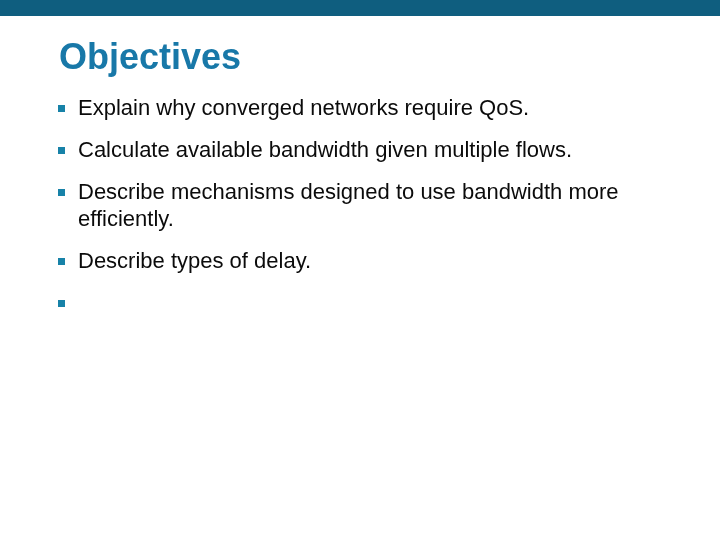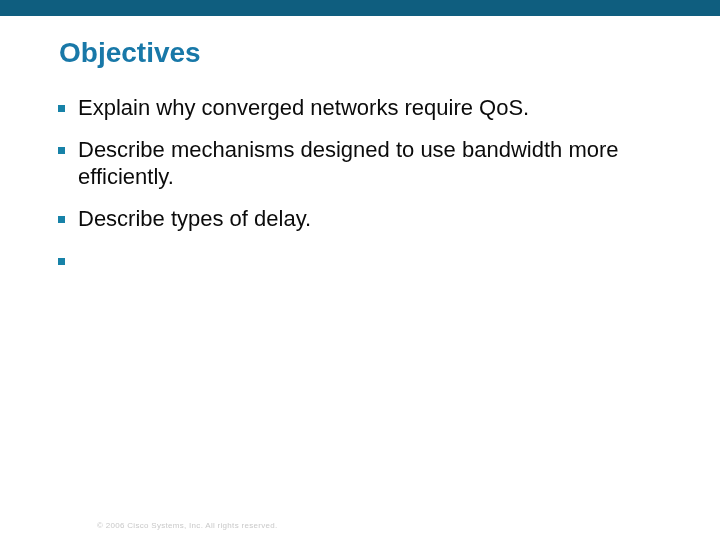--- a/index.html
+++ b/index.html
@@ -21,21 +21,21 @@
     left: 0;
     width: 720px;
     height: 16px;
     background: var(--top-bar, #0f5e7f);
   }
   .title {
     position: absolute;
     top: 39px;
     left: 59px;
     margin: 0;
-    font-size: 28px;
+    font-size: 36px;
     font-weight: bold;
     line-height: 1;
     color: var(--title, #1878a8);
     letter-spacing: 0px;
   }
   .bullets {
     position: absolute;
     top: 94px;
     left: 57px;
     width: 633px;
@@ -84,26 +84,29 @@
   <ul class="bullets">
     <li class="bullet">
       <span class="sq"></span>
       <span class="bullet-text">Explain why converged networks require QoS.</span>
     </li>
     <li class="bullet">
       <span class="sq"></span>
     </li>
     <li class="bullet">
       <span class="sq"></span>
+      <span class="bullet-text">Calculate available bandwidth given multiple flows.</span>
+    </li>
+    <li class="bullet">
+      <span class="sq"></span>
       <span class="bullet-text">Describe mechanisms designed to use bandwidth more
 efficiently.</span>
     </li>
     <li class="bullet">
       <span class="sq"></span>
       <span class="bullet-text">Describe types of delay.</span>
     </li>
     <li class="bullet">
       <span class="sq"></span>
     </li>
   </ul>
 
-  <div class="footer">© 2006 Cisco Systems, Inc. All rights reserved.</div>
 </div>
 
 </body></html>

